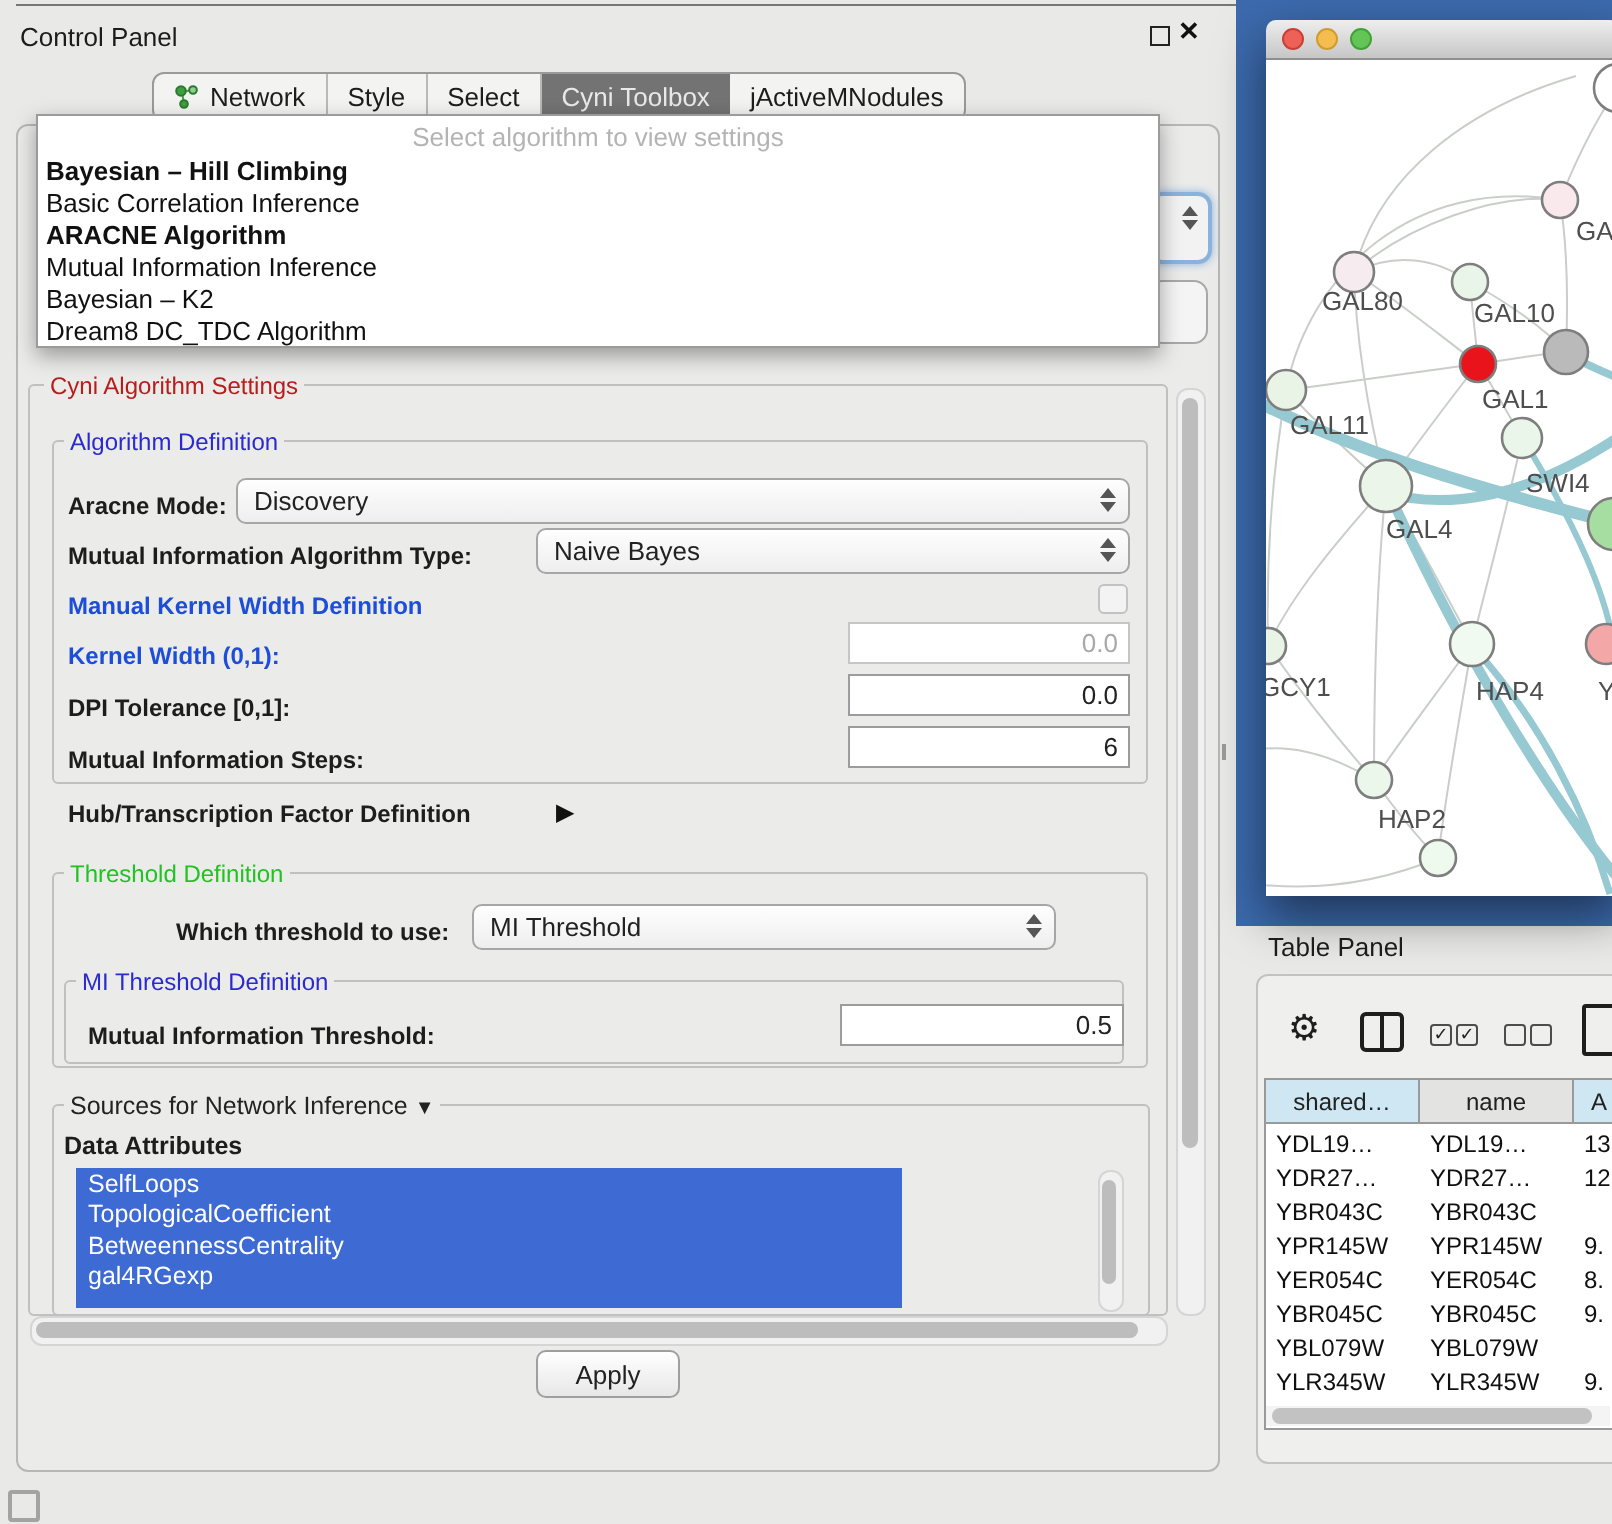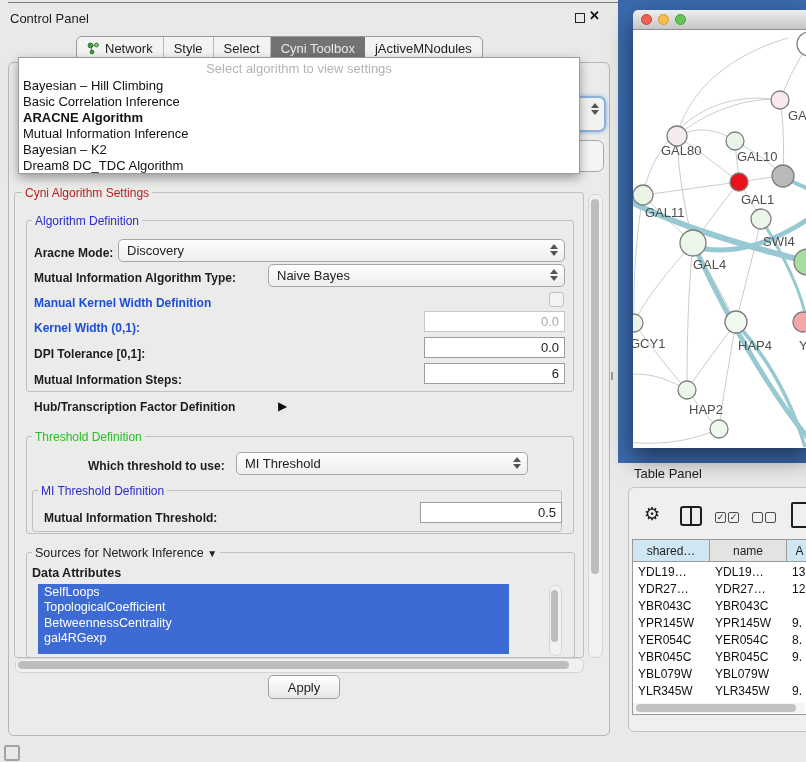--- a/index.html
+++ b/index.html
@@ -38,21 +38,21 @@
   .combo{position:absolute;height:23px;background:linear-gradient(#fefefe,#eee);border:1px solid #a6a6a6;
          border-radius:5px;font-size:13px;display:flex;align-items:center;padding-left:8px;box-sizing:border-box;}
   .combo .spin{position:absolute;right:6px;top:4px;display:flex;flex-direction:column;gap:2px;}
   .tri-up{width:0;height:0;border-left:4px solid transparent;border-right:4px solid transparent;border-bottom:5px solid #555;}
   .tri-dn{width:0;height:0;border-left:4px solid transparent;border-right:4px solid transparent;border-top:5px solid #555;}
   .tfield{position:absolute;height:21px;background:#fff;border:1px solid #9c9c9c;font-size:13px;
           display:flex;align-items:center;justify-content:flex-end;padding-right:5px;box-sizing:border-box;}
   .tfield.dis{border-color:#c6c6c6;color:#a9a9a9;}
   .chk{position:absolute;width:13px;height:13px;border:1px solid #c2c2c2;background:#f3f3f3;border-radius:3px;}
   .arrow-glyph{position:absolute;font-size:12px;color:#111;}
-  .attr-list{position:absolute;left:38px;top:584px;width:471px;height:70px;overflow:hidden;background:#4d7c0f;}
+  .attr-list{position:absolute;left:38px;top:584px;width:413px;height:70px;overflow:hidden;background:#4d7c0f;}
   .attr-row{height:15.5px;background:#3d6bd3;color:#fff;font-size:12.5px;padding-left:6px;
             display:flex;align-items:center;white-space:nowrap;}
   .sb-v{position:absolute;background:#f1f1f1;border:1px solid #d5d5d5;border-radius:6px;}
   .sb-thumb-v{position:absolute;background:#bdbdbd;border-radius:5px;}
   .sb-h{position:absolute;background:#f1f1f1;border:1px solid #d5d5d5;border-radius:6px;}
   .btn{position:absolute;height:22px;background:linear-gradient(#fff,#e7e7e7);border:1px solid #9f9f9f;
        border-radius:5px;font-size:13px;display:flex;align-items:center;justify-content:center;}
   .btabbar{position:absolute;left:146px;top:707px;height:22px;display:flex;border:1px solid #9a9a9a;
            border-radius:6px;overflow:hidden;background:#f3f3f2;}
   .corner-icon{position:absolute;left:4px;top:745px;width:12px;height:12px;border:2px solid #a3a3a3;border-radius:2px;}
@@ -134,21 +134,21 @@
   <div class="fragA frag">
     <span class="spin" style="position:absolute;right:5px;top:5px;display:flex;flex-direction:column;gap:2px;">
       <span class="tri-up"></span>
         <span class="tri-dn"></span>
     </span>
   </div>
   <div class="fragB frag"></div>
 
   <div class="popup">
     <div class="popup-prompt">Select algorithm to view settings</div>
-    <div class="popup-item" style="top:20px;">Bayesian – Hill Climbing</div>
+    <div class="popup-item" style="top:20px;font-weight:bold;">Bayesian – Hill Climbing</div>
     <div class="popup-item" style="top:36px;">Basic Correlation Inference</div>
     <div class="popup-item bold" style="top:52px;">ARACNE Algorithm</div>
     <div class="popup-item" style="top:68px;">Mutual Information Inference</div>
     <div class="popup-item" style="top:84px;">Bayesian – K2</div>
     <div class="popup-item" style="top:100px;">Dream8 DC_TDC Algorithm</div>
   </div>
 
   <div class="group" style="left:14px;top:192px;width:568px;height:464px;"></div>
   <span class="group-label" style="left:22px;top:186px;color:#b91c1c;">Cyni Algorithm Settings</span>
 

